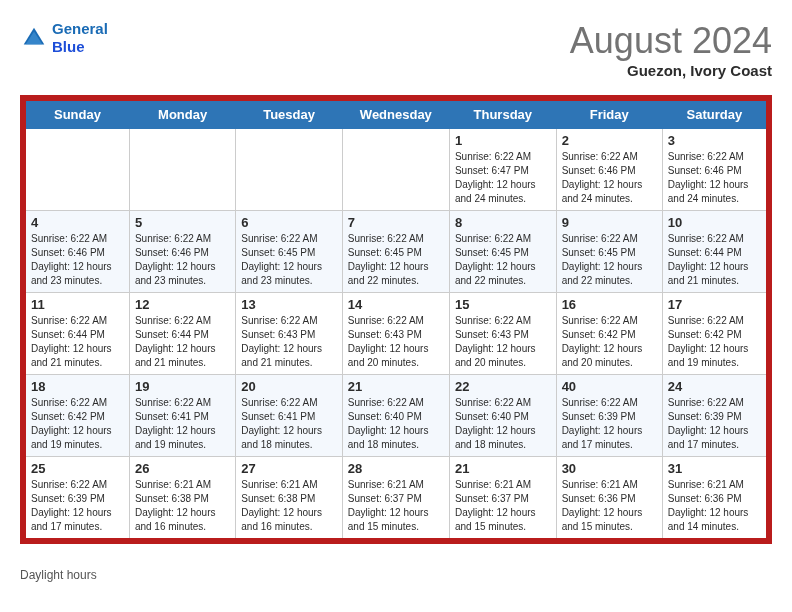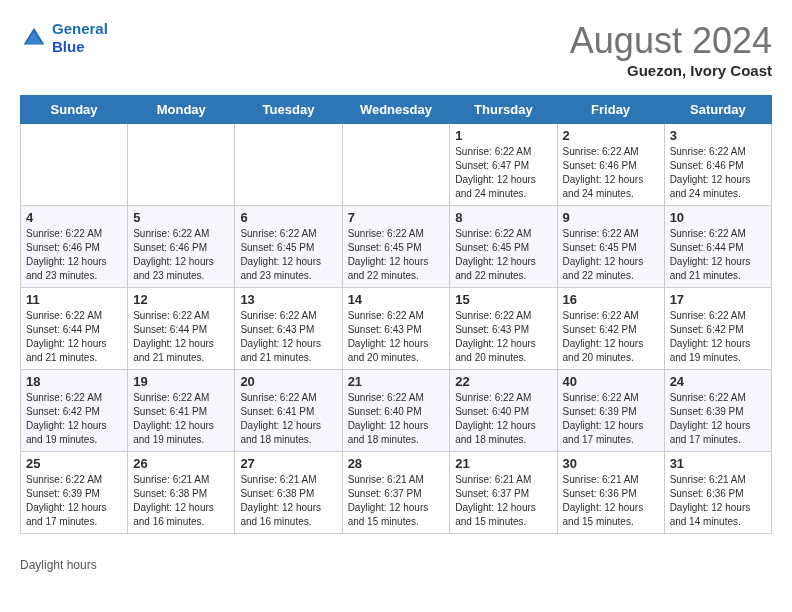--- a/index.html
+++ b/index.html
@@ -34,21 +34,21 @@
       color: #737373;
     }
     .location {
       font-size: 15px;
       color: #2c2c2c;
       font-weight: bold;
     }
     .calendar {
       width: 100%;
       border-collapse: collapse;
-      border: 1px solid #b91c1c;
+      border: 6px solid #b91c1c;
       padding-left: 32px;
     }
     .calendar th {
       background: #2e75b6;
       color: #fff;
       font-size: 13px;
       font-weight: bold;
       padding: 6px 4px;
       text-align: center;
       border: 1px solid #2e75b6;

